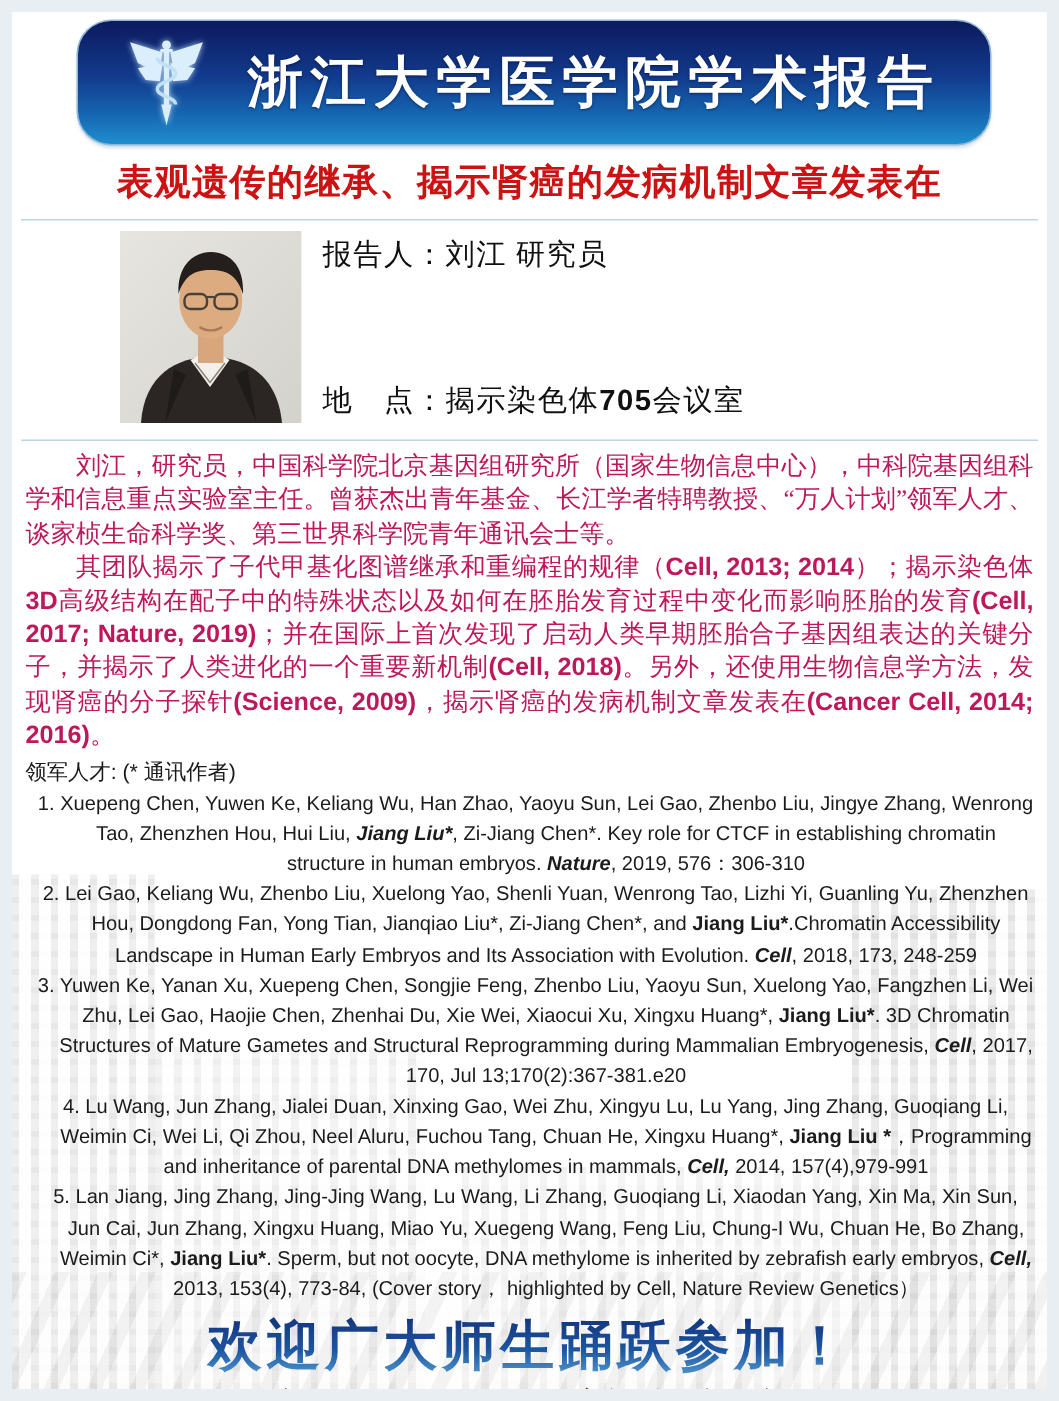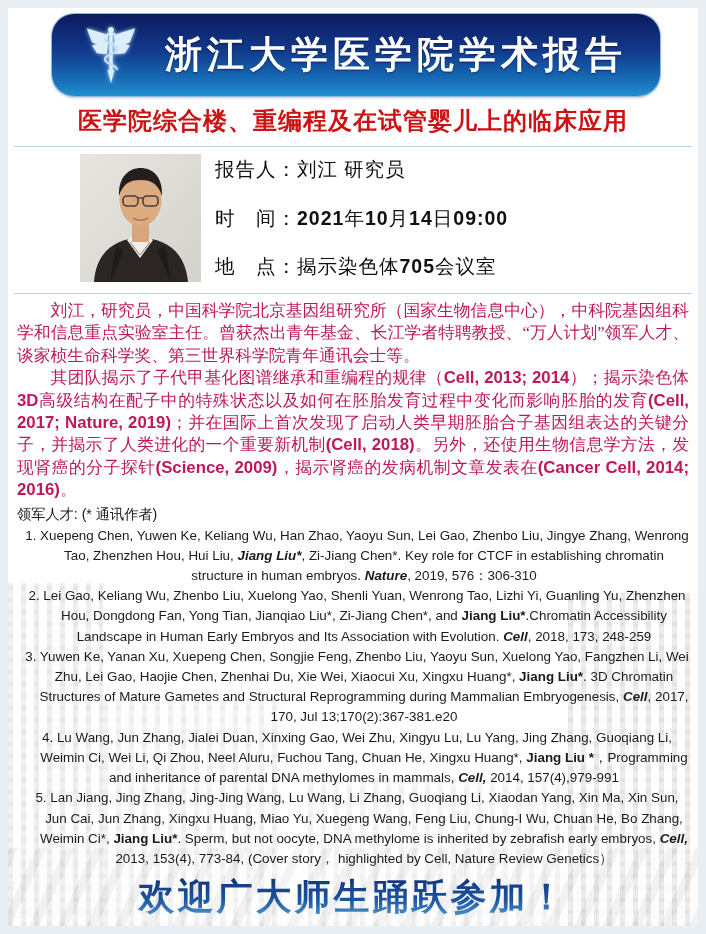--- a/index.html
+++ b/index.html
@@ -141,21 +141,21 @@
             <polygon points="30,68 26,52 34,52"></polygon>
             <rect x="28" y="8" width="4" height="48" rx="2"></rect>
             <circle cx="30" cy="6" r="3.4"></circle>
             <rect x="25" y="9.3" width="10" height="2.4" rx="1.2"></rect>
           </g>
           <path d="M23,16 C23,22 37,22 37,28 C37,34 23,34 23,40 C23,46 37,46 37,52" fill="none" stroke="#bfe0f5" stroke-width="2.6"></path>
         </svg>
         <span class="banner-title">浙江大学医学院学术报告</span>
       </div>
 
-      <div class="lecture-title" style="color:#cc1212">医学院综合楼、重编程及在试管婴儿上的临床应用</div>
+      <div class="lecture-title" style="color:#cc1212">表观遗传的继承、揭示肾癌的发病机制文章发表在</div>
 
       <hr class="divider">
 
       <div class="info-section">
         <svg class="photo-frame" viewBox="0 0 121 128" aria-hidden="true">
           <rect width="121" height="128" fill="#dddcd6"></rect>
           <rect width="121" height="128" fill="url(#bg)" opacity="0.5"></rect>
           <defs>
             <linearGradient id="bg" x1="0" y1="0" x2="1" y2="1">
               <stop offset="0" stop-color="#efeeea"></stop>
@@ -170,21 +170,20 @@
           <path d="M39,42 C38,22 50,14 60.5,14 C72,14 83,22 82,42 C78,30 72,26 60.5,26 C49,26 43,30 39,42 Z" fill="#241f1c"></path>
           <rect x="43" y="42" width="15" height="10" rx="4" fill="none" stroke="#4a4038" stroke-width="1.6"></rect>
           <rect x="63" y="42" width="15" height="10" rx="4" fill="none" stroke="#4a4038" stroke-width="1.6"></rect>
           <line x1="58" y1="44" x2="63" y2="44" stroke="#4a4038" stroke-width="1.4"></line>
           <path d="M53,64 C57,67 64,67 68,64" fill="none" stroke="#a97a55" stroke-width="1.6"></path>
           <path d="M30,128 L44,96 L36,92 Z" fill="#1f1b18"></path>
           <path d="M91,128 L77,96 L85,92 Z" fill="#1f1b18"></path>
         </svg>
         <div class="info-lines">
           <div class="info-line"><span>报告人：刘江 研究员</span></div>
-          <div class="info-line"><span>时　间：</span><span class="seg-b">2021</span><span>年</span><span class="seg-b">10</span><span>月</span><span class="seg-b">14</span><span>日</span><span class="seg-b">09:00</span></div>
           <div class="info-line"><span>地　点：揭示染色体</span><span class="seg-b">705</span><span>会议室</span></div>
         </div>
       </div>
 
       <hr class="divider">
 
       <div class="bio">
         <p><span>刘江，研究员，中国科学院北京基因组研究所（国家生物信息中心），中科院基因组科学和信息重点实验室主任。曾获杰出青年基金、长江学者特聘教授、“万人计划”领军人才、谈家桢生命科学奖、第三世界科学院青年通讯会士等。</span></p>
         <p><span>其团队揭示了子代甲基化图谱继承和重编程的规律（</span><span class="seg-b">Cell, 2013; 2014</span><span>）；揭示染色体</span><span class="seg-b">3D</span><span>高级结构在配子中的特殊状态以及如何在胚胎发育过程中变化而影响胚胎的发育</span><span class="seg-b">(Cell, 2017; Nature, 2019)</span><span>；并在国际上首次发现了启动人类早期胚胎合子基因组表达的关键分子，并揭示了人类进化的一个重要新机制</span><span class="seg-b">(Cell, 2018)</span><span>。另外，还使用生物信息学方法，发现肾癌的分子探针</span><span class="seg-b">(Science, 2009)</span><span>，揭示肾癌的发病机制文章发表在</span><span class="seg-b">(Cancer Cell, 2014; 2016)</span><span>。</span></p>
       </div>

